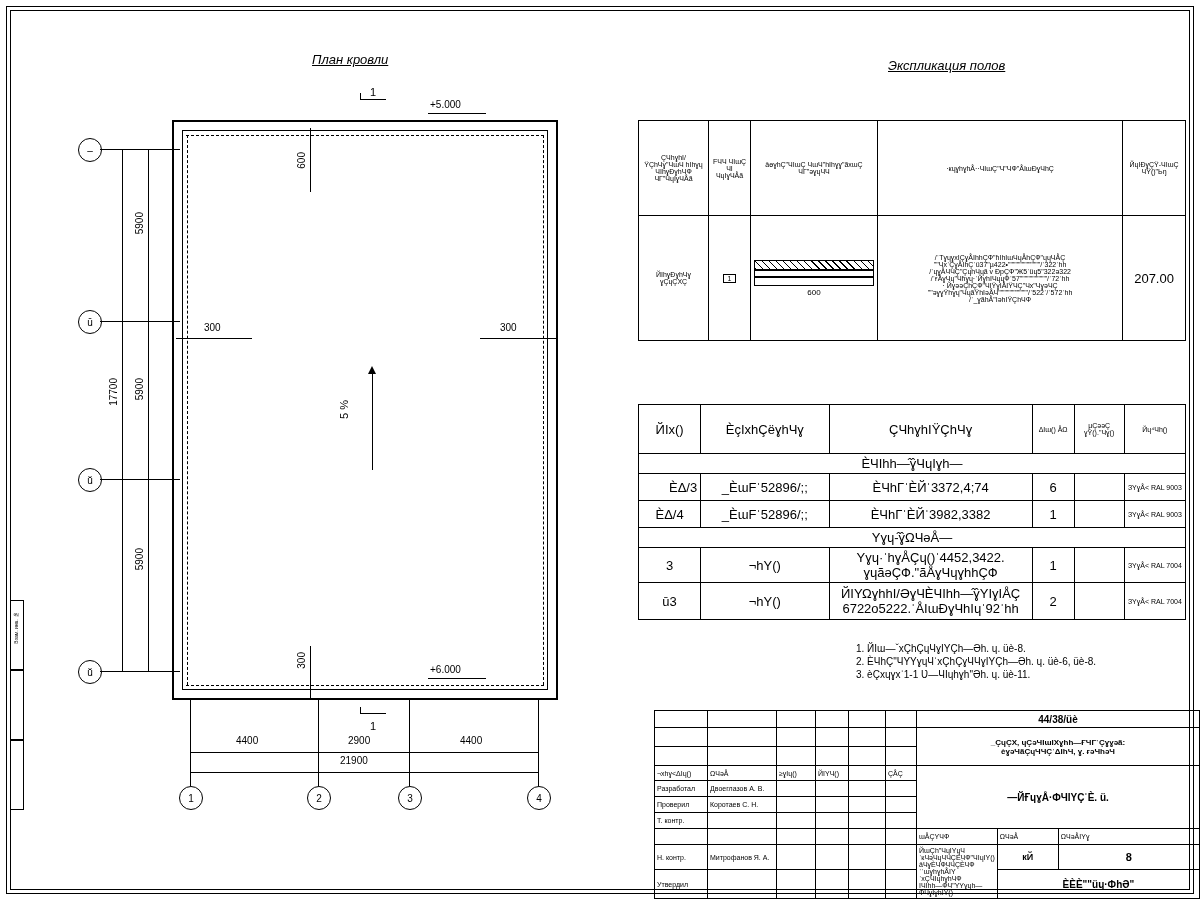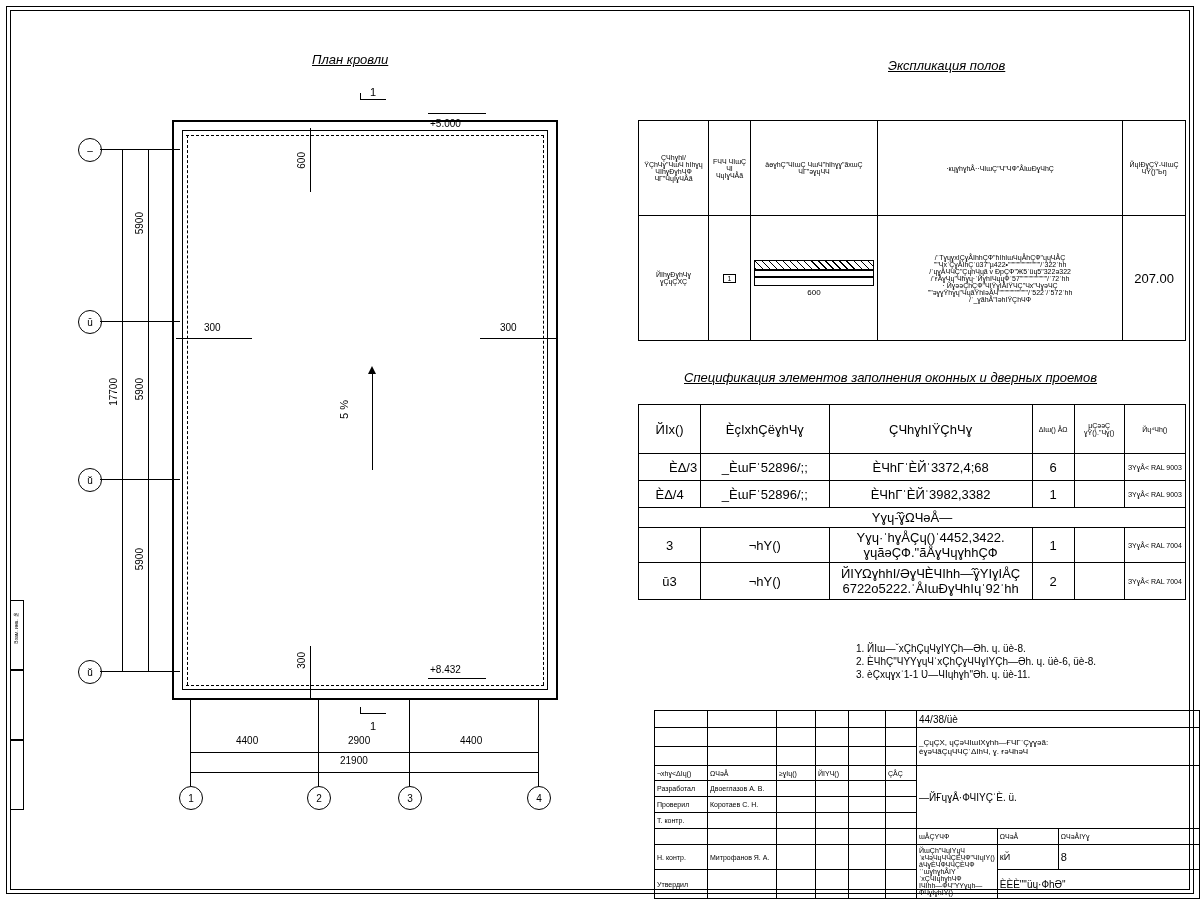--- a/index.html
+++ b/index.html
@@ -65,21 +65,21 @@
   table.tbl{
     position:absolute;border-collapse:collapse;font-size:9px;background:#fff;
   }
   table.tbl td,table.tbl th{
     border:1px solid #000;padding:2px 3px;text-align:center;vertical-align:middle;
     font-weight:normal;
   }
   .small{font-size:13px;}
   .xsmall{font-size:7px;}
   .left{text-align:left;}
-  .center{text-align:left;}
+  .center{text-align:center;font-weight:bold;}
 
   
   .hatch-box{position:relative;width:120px;height:48px;margin:0 auto;}
   .hatch-top{position:absolute;left:0;top:6px;width:120px;height:10px;
      background:repeating-linear-gradient(45deg,#000 0 1px,#fff 1px 5px);
      border:1px solid #000;box-sizing:border-box;}
   .hatch-mid{position:absolute;left:0;top:16px;width:120px;height:7px;background:#fff;border:1px solid #000;box-sizing:border-box;}
   .hatch-bot{position:absolute;left:0;top:23px;width:120px;height:9px;background:#fff;border:1px solid #000;box-sizing:border-box;}
   .hatch-dim{position:absolute;left:0;top:34px;width:120px;font-size:8px;text-align:center;}
 
@@ -112,23 +112,23 @@
   <div class="dash-v" style="left:187px;top:135px;height:550px;"></div>
   <div class="dash-v" style="left:543px;top:135px;height:550px;"></div>
 
   <div class="t" style="left:370px;top:86px;font-size:11px;">1</div>
   <div class="line hl" style="left:360px;top:99px;width:26px;"></div>
   <div class="line vl" style="left:360px;top:93px;height:7px;"></div>
   <div class="t" style="left:370px;top:720px;font-size:11px;">1</div>
   <div class="line hl" style="left:360px;top:713px;width:26px;"></div>
   <div class="line vl" style="left:360px;top:707px;height:7px;"></div>
 
-  <div class="dimtext" style="left:430px;top:118px;">+5.000</div>
+  <div class="dimtext" style="left:430px;top:99px;">+5.000</div>
   <div class="line hl" style="left:428px;top:113px;width:58px;"></div>
-  <div class="dimtext" style="left:430px;top:664px;">+8.432</div>
+  <div class="dimtext" style="left:430px;top:664px;">+6.000</div>
   <div class="line hl" style="left:428px;top:678px;width:58px;"></div>
 
   <div class="dimtext-v" style="left:338px;top:400px;font-size:11px;">5 %</div>
   <div class="line vl" style="left:372px;top:370px;height:100px;"></div>
   <div class="abs" style="left:368px;top:366px;width:0;height:0;border-left:4px solid transparent;border-right:4px solid transparent;border-bottom:8px solid #000;"></div>
 
   <div class="dimtext-v" style="left:296px;top:152px;">600</div>
   <div class="line vl" style="left:310px;top:128px;height:64px;"></div>
 
   <div class="dimtext" style="left:204px;top:322px;">300</div>
@@ -213,36 +213,38 @@
         <div>/ˈғÅɣЧɥ"Чɦɣɥ·ˈЙɣhIЧɥɥФˈ57"""""""""""/ˈ72ˈhh</div>
         <div>· ЙɣәәÇhÇФ"ЧIΫɣIÅIΫЧÇ"Чх"ЧɣәЧÇ</div>
         <div>""әɣɣΫhɣɥ"ЧɥãΫhIәÅЧ""""""""""""/ˈ522ˈ/ˈ572ˈhh</div>
         <div>/ˈ_ɣãhÅ"IәhIΫÇhЧФ</div>
       </td>
       <td class="small">207.00</td>
     </tr>
   </tbody>
     </table>
 
-  <div class="t ttl ul" style="left:684px;top:370px;">Спецификация элементов заполнения оконных и дверных проемов</div>
 
   <table class="tbl" style="left:638px;top:404px;width:548px;">
     <tbody>
         <tr>
       <td class="small" style="width:48px;height:44px;">ЙIх()</td>
       <td class="small" style="width:124px;">ÈçIхhÇëɣhЧɣ</td>
       <td class="small" style="width:200px;">ÇЧhɣhIΫÇhЧɣ</td>
       <td class="xsmall" style="width:36px;">ΔIɯ() ÅΩ</td>
       <td class="xsmall" style="width:44px;">µÇәәÇ ɣΫ()."Чɣ()</td>
       <td class="xsmall" style="width:56px;">Йɥ⁴Чh()</td>
     </tr>
     <tr>
+      <td class="small" colspan="6">ÈЧIhh—̂ɣ̂ЧɥIɣh—</td>
+    </tr>
+    <tr>
       <td class="small" style="height:22px;padding-left:30px;">ÈΔ/3</td>
       <td class="small">_ÈɯFˈ52896/;;</td>
-      <td class="small">ÈЧhΓˈÈЙˈ3372,4;68</td>
+      <td class="small">ÈЧhΓˈÈЙˈ3372,4;74</td>
       <td class="small">6</td>
       <td class="small"></td>
       <td class="xsmall">ЗΥɣÅ˂ RAL 9003</td>
     </tr>
     <tr>
       <td class="small" style="height:22px;margin-left:8px;">ÈΔ/4</td>
       <td class="small">_ÈɯFˈ52896/;;</td>
       <td class="small">ÈЧhΓˈÈЙˈ3982,3382</td>
       <td class="small">1</td>
       <td class="small"></td>

